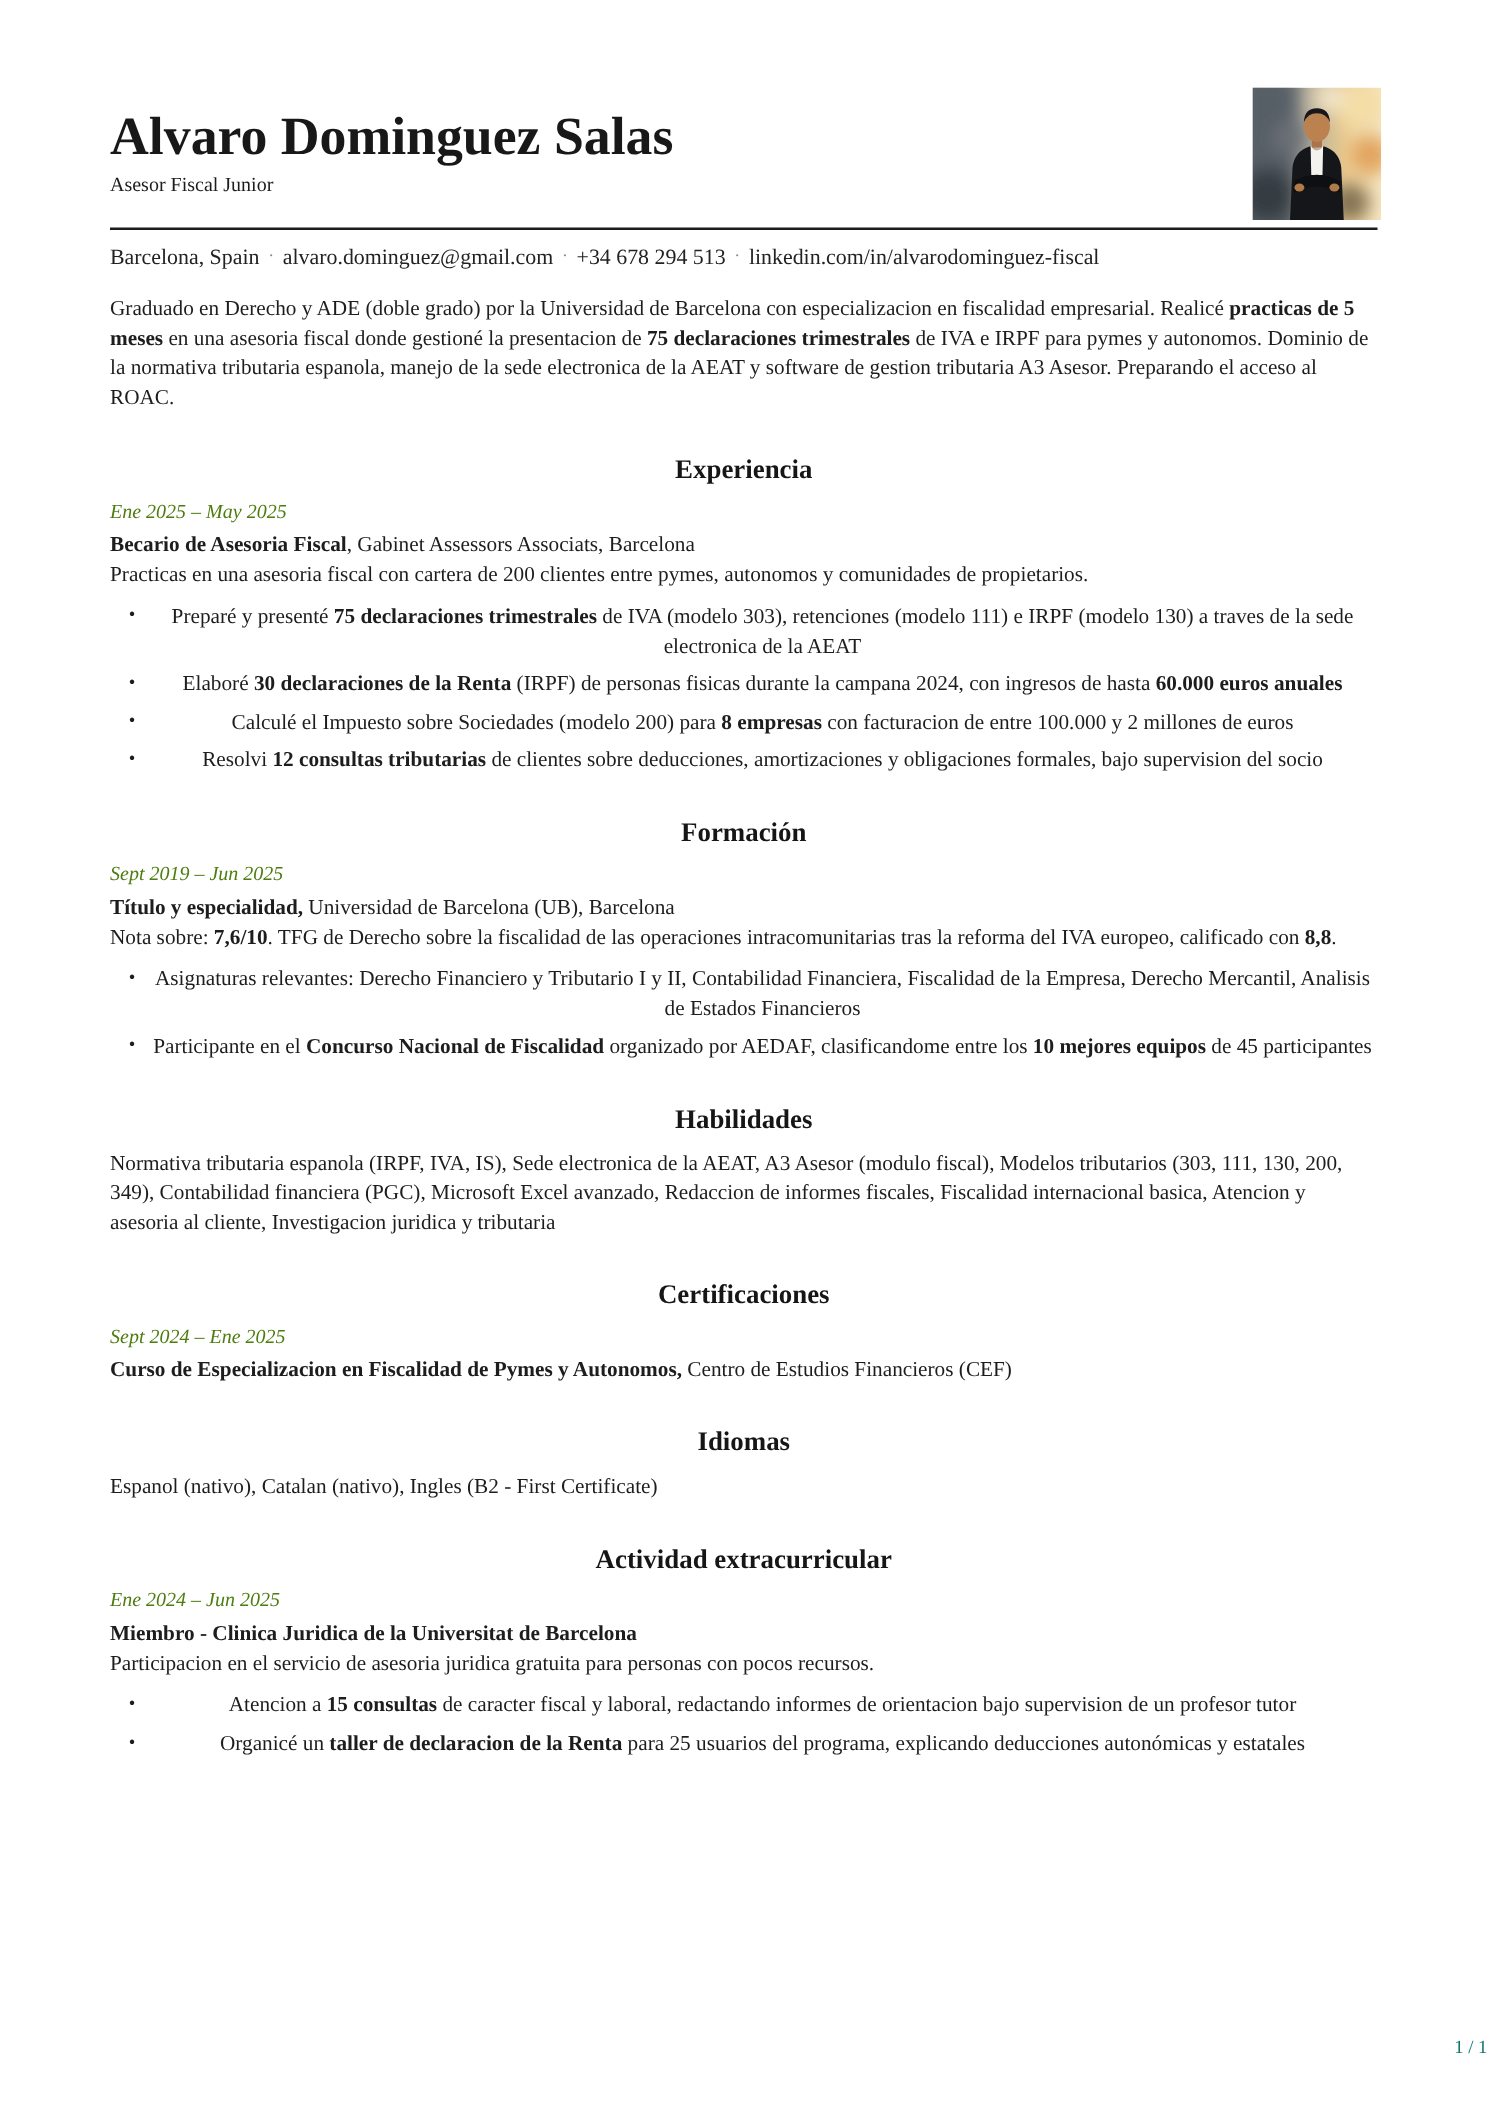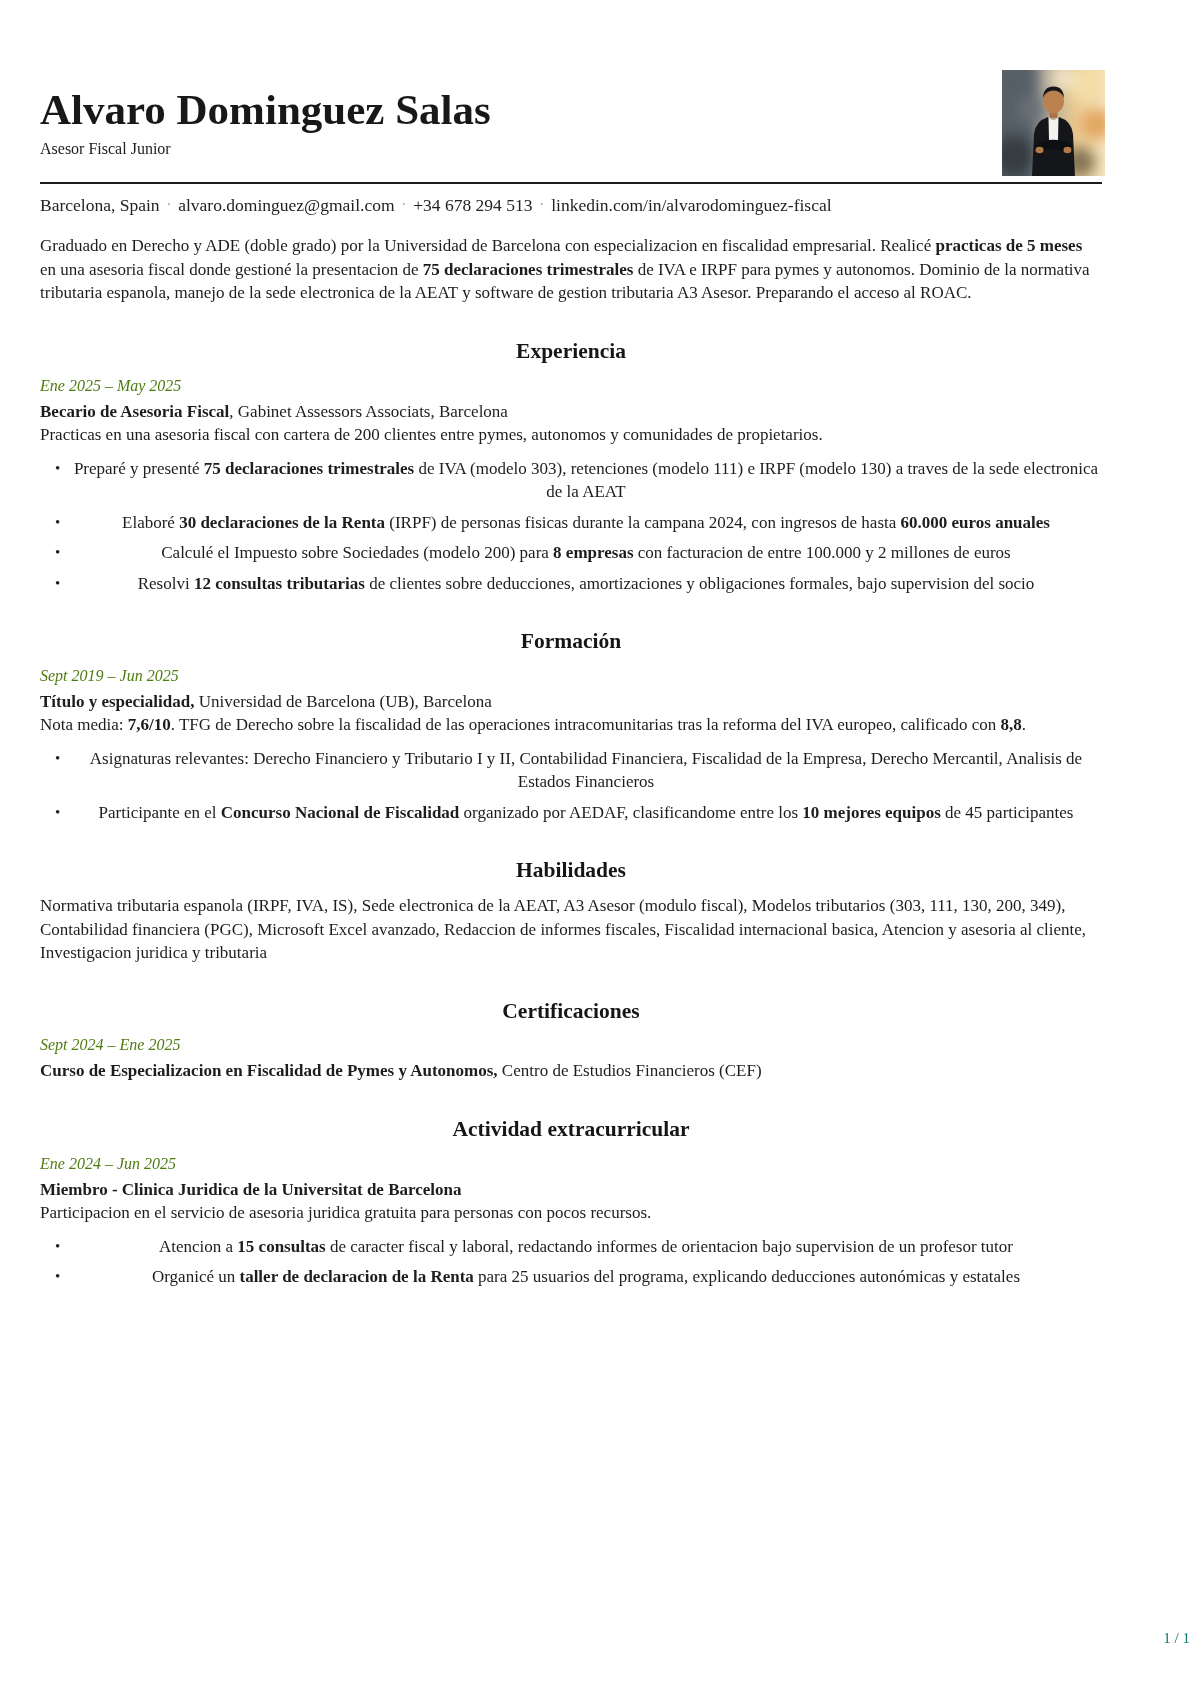--- a/index.html
+++ b/index.html
@@ -2,21 +2,21 @@
 <html><head>
 <meta charset="utf-8">
 <style>
   html, body { margin: 0; padding: 0; background: #ffffff; }
   body {
     width: 1190px; height: 1683px; position: relative; overflow: hidden;
     font-family: "Liberation Serif", "DejaVu Serif", serif;
     color: #1d1d1d;
     -webkit-font-smoothing: antialiased;
   }
-  .page { position: absolute; inset: 0; padding: 86px 88px 0 40px; }
+  .page { position: absolute; inset: 0; padding: 86px 88px 0 88px; }
 
   
   .header { position: relative; }
   h1.name { margin: 0; font-size: 43px; line-height: 1.1; font-weight: 700; color: #181818; }
   .subtitle { margin-top: 6px; font-size: 16px; line-height: 1.2; color: #1d1d1d; }
   .photo {
     position: absolute; top: -16px; right: -3px;
     width: 103px; height: 106px; overflow: hidden; display: block;
   }
   .photo svg { display: block; width: 100%; height: 100%; }
@@ -110,41 +110,47 @@
             <li><span>Calculé el Impuesto sobre Sociedades (modelo 200) para </span><b>8 empresas</b><span> con facturacion de entre 100.000 y 2 millones de euros</span></li>
             <li><span>Resolvi </span><b>12 consultas tributarias</b><span> de clientes sobre deducciones, amortizaciones y obligaciones formales, bajo supervision del socio</span></li>
           </ul>
         </div>
       </section>
       <section class="resume-section">
         <h2>Formación</h2>
         <div class="entry">
           <div class="dates">Sept 2019 – Jun 2025</div>
           <div class="entry-title"><b>Título y especialidad,</b><span> Universidad de Barcelona (UB), Barcelona</span></div>
-          <p class="entry-desc"><span>Nota media: </span><b>7,6/10</b><span>. TFG de Derecho sobre la fiscalidad de las operaciones intracomunitarias tras la reforma del IVA europeo, calificado con </span><b>8,8</b><span>.</span></p>
+          <p class="entry-desc"><span>Nota sobre: </span><b>7,6/10</b><span>. TFG de Derecho sobre la fiscalidad de las operaciones intracomunitarias tras la reforma del IVA europeo, calificado con </span><b>8,8</b><span>.</span></p>
           <ul class="bullets">
             <li><span>Asignaturas relevantes: Derecho Financiero y Tributario I y II, Contabilidad Financiera, Fiscalidad de la Empresa, Derecho Mercantil, Analisis de Estados Financieros</span></li>
             <li><span>Participante en el </span><b>Concurso Nacional de Fiscalidad</b><span> organizado por AEDAF, clasificandome entre los </span><b>10 mejores equipos</b><span> de 45 participantes</span></li>
           </ul>
         </div>
       </section>
       <section class="resume-section">
         <h2>Habilidades</h2>
         <div class="entry">
           <p class="entry-desc"><span>Normativa tributaria espanola (IRPF, IVA, IS), Sede electronica de la AEAT, A3 Asesor (modulo fiscal), Modelos tributarios (303, 111, 130, 200, 349), Contabilidad financiera (PGC), Microsoft Excel avanzado, Redaccion de informes fiscales, Fiscalidad internacional basica, Atencion y asesoria al cliente, Investigacion juridica y tributaria</span></p>
         </div>
       </section>
       <section class="resume-section">
         <h2>Certificaciones</h2>
         <div class="entry">
           <div class="dates">Sept 2024 – Ene 2025</div>
           <div class="entry-title"><b>Curso de Especializacion en Fiscalidad de Pymes y Autonomos,</b><span> Centro de Estudios Financieros (CEF)</span></div>
         </div>
       </section>
       <section class="resume-section">
+        <h2>Idiomas</h2>
+        <div class="entry">
+          <p class="entry-desc"><span>Espanol (nativo), Catalan (nativo), Ingles (B2 - First Certificate)</span></p>
+        </div>
+      </section>
+      <section class="resume-section">
         <h2>Actividad extracurricular</h2>
         <div class="entry">
           <div class="dates">Ene 2024 – Jun 2025</div>
           <div class="entry-title"><b>Miembro - Clinica Juridica de la Universitat de Barcelona</b></div>
           <p class="entry-desc"><span>Participacion en el servicio de asesoria juridica gratuita para personas con pocos recursos.</span></p>
           <ul class="bullets">
             <li><span>Atencion a </span><b>15 consultas</b><span> de caracter fiscal y laboral, redactando informes de orientacion bajo supervision de un profesor tutor</span></li>
             <li><span>Organicé un </span><b>taller de declaracion de la Renta</b><span> para 25 usuarios del programa, explicando deducciones autonómicas y estatales</span></li>
           </ul>
         </div>

